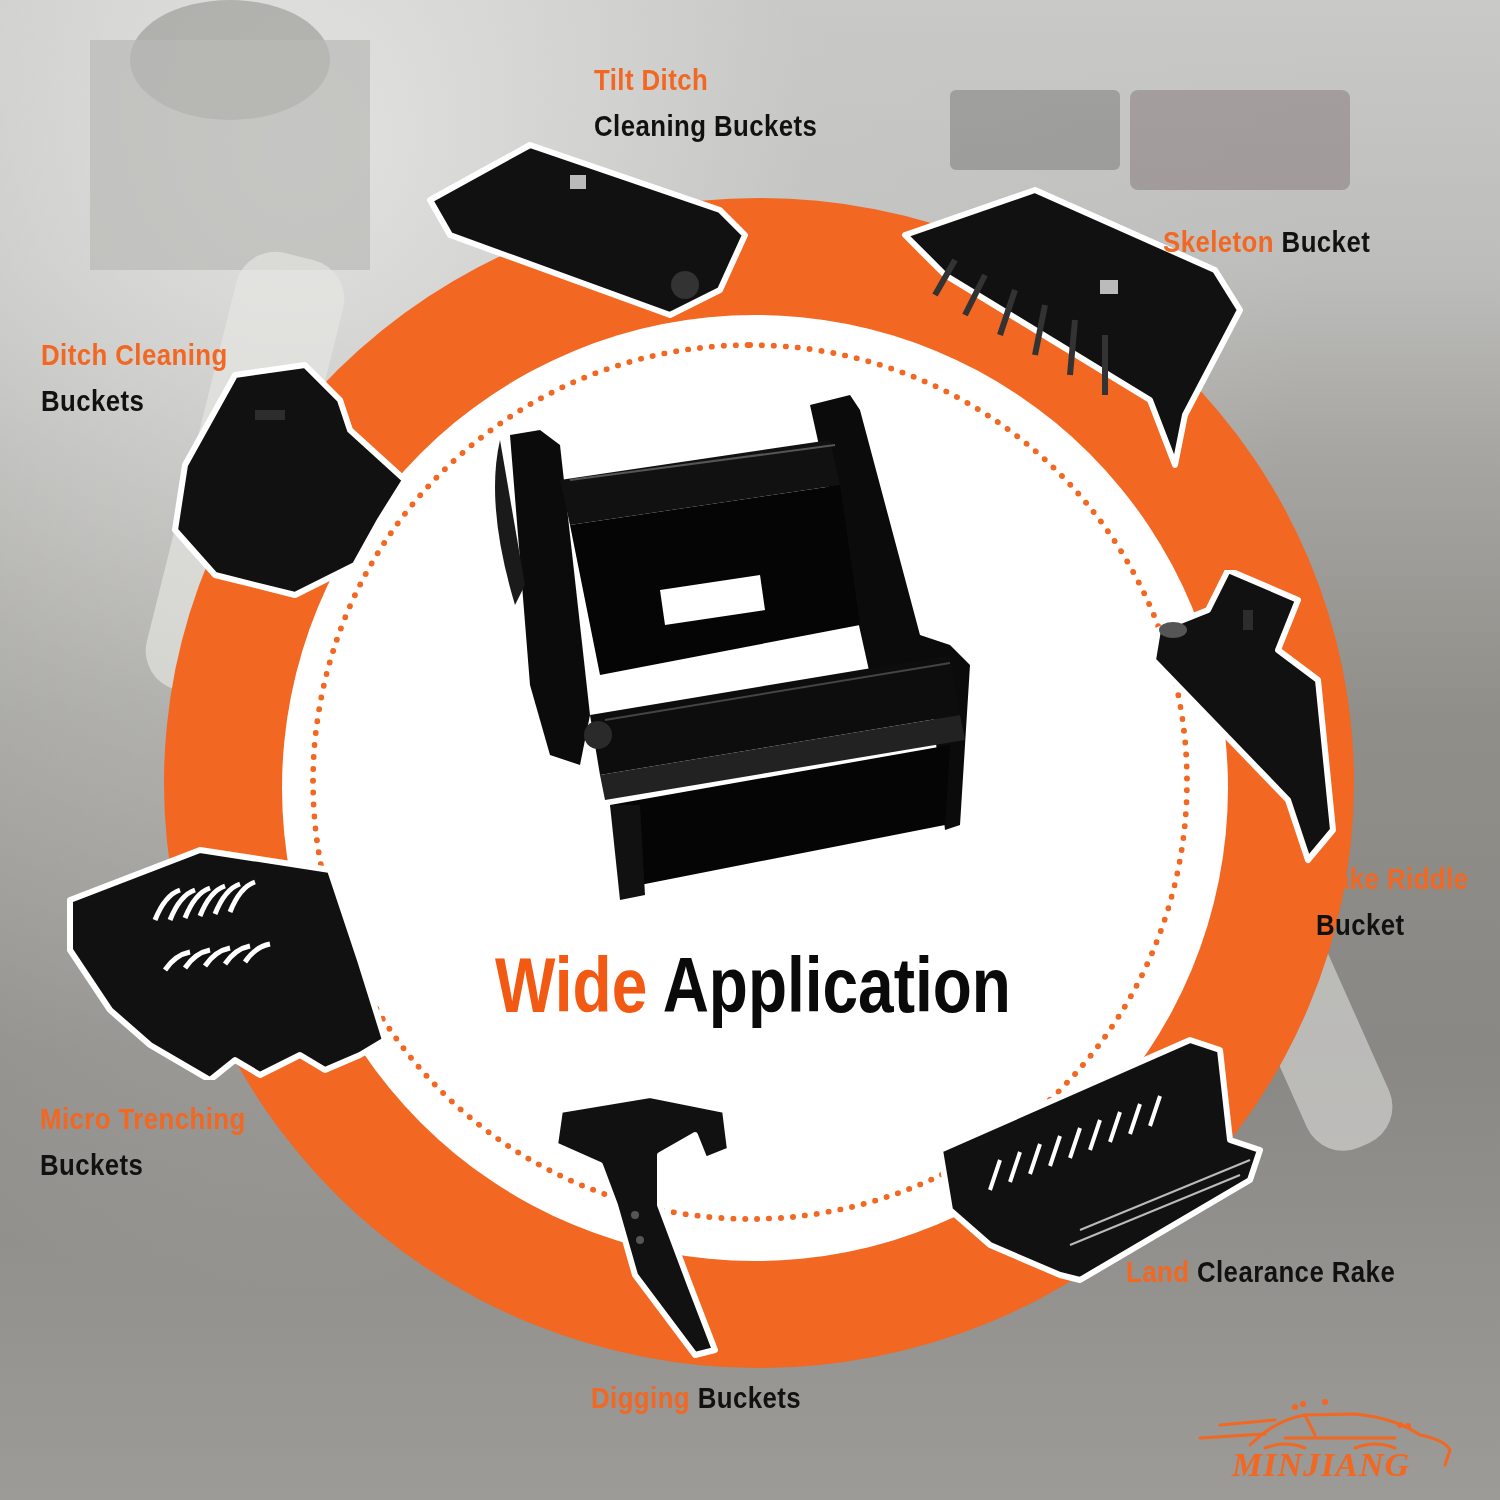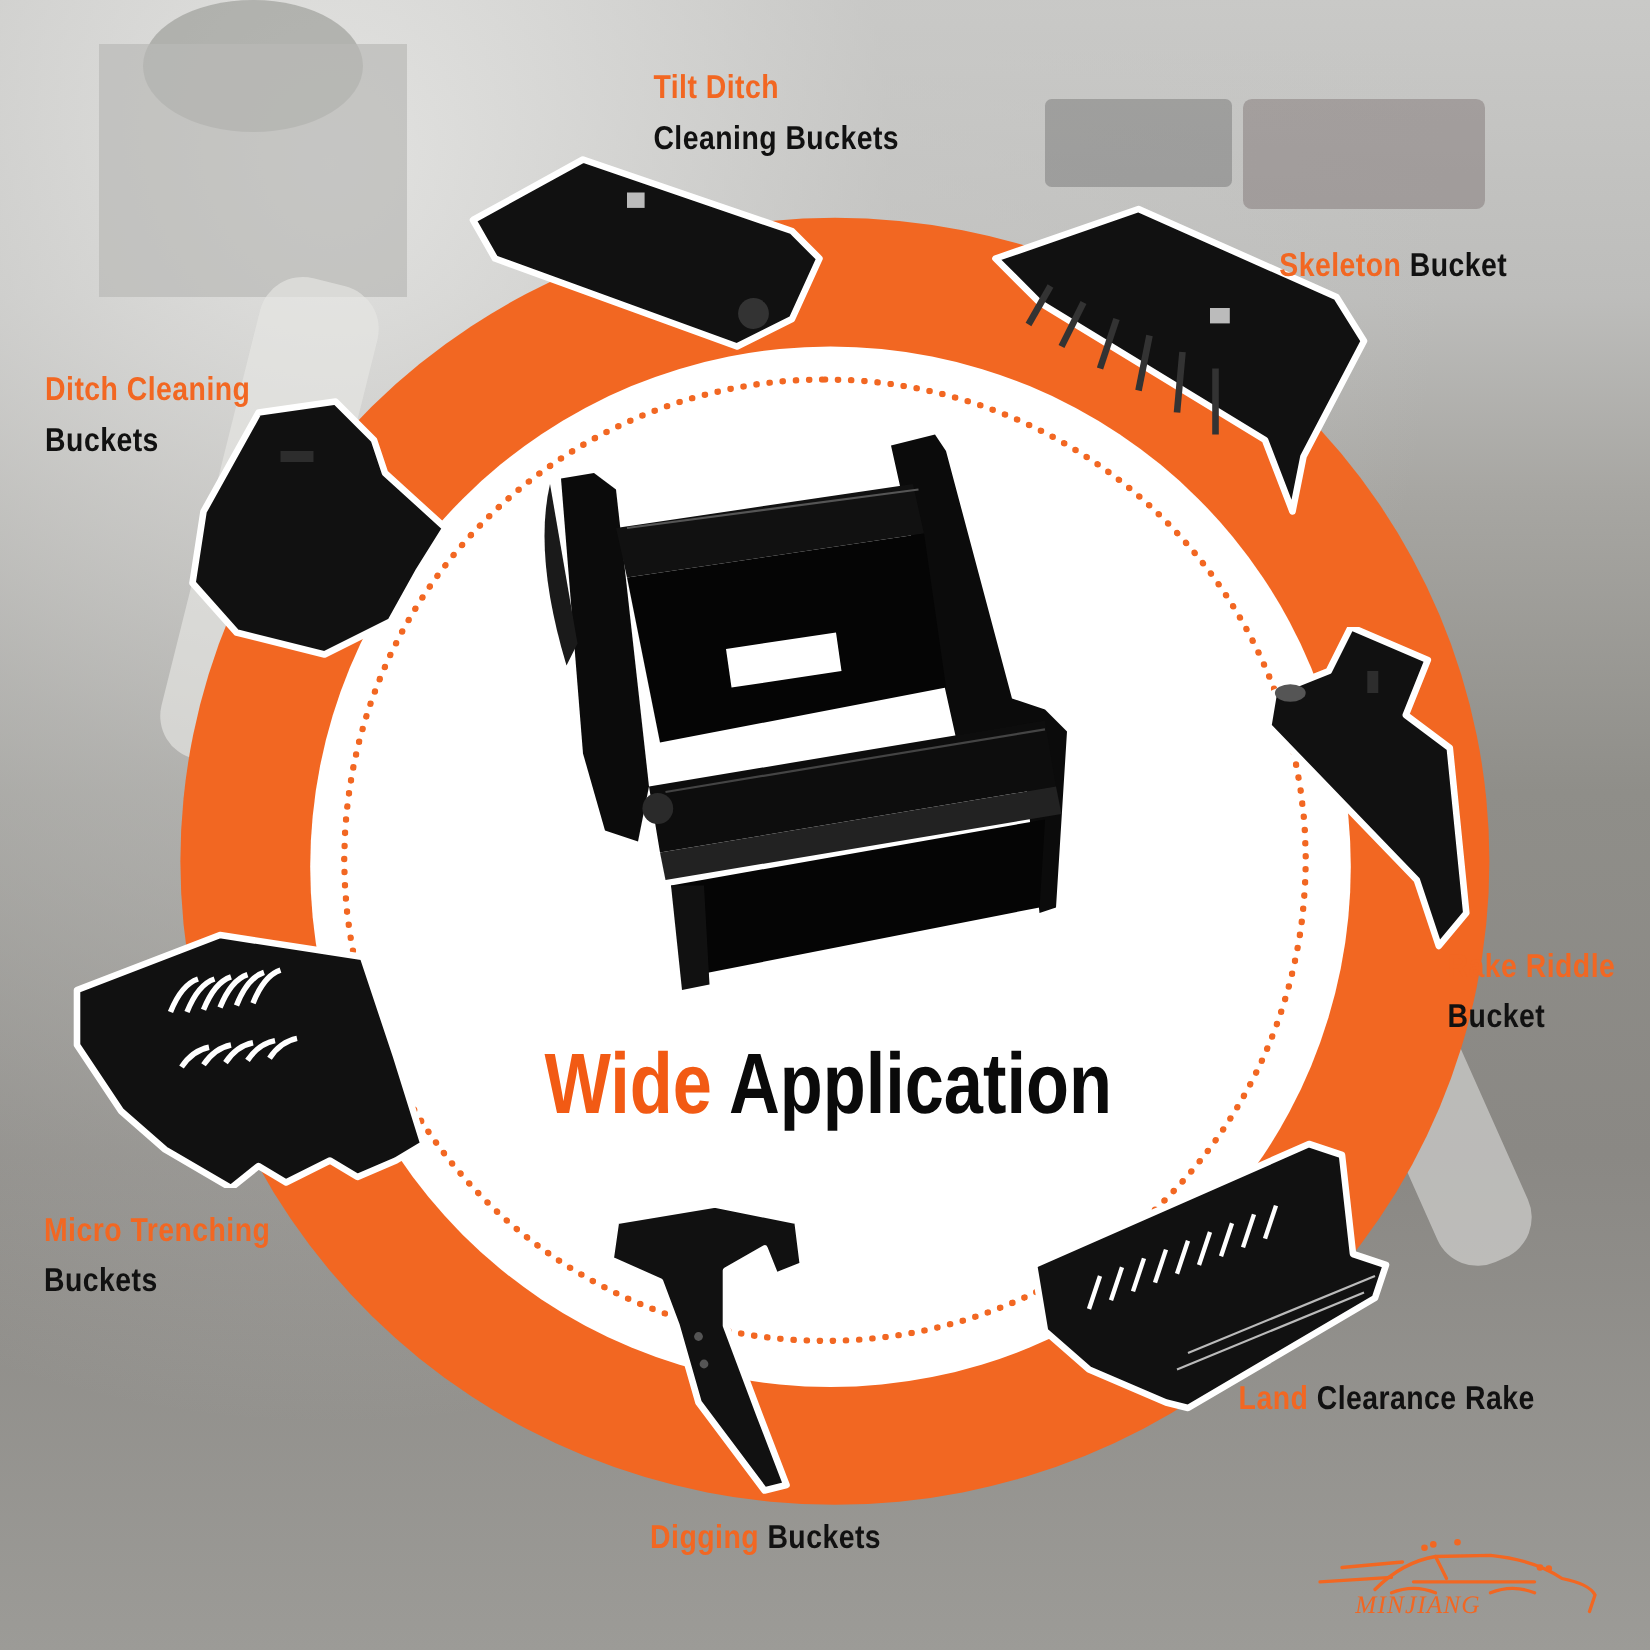--- a/index.html
+++ b/index.html
@@ -22,22 +22,22 @@
   .label{position:absolute;font-weight:bold;font-size:30px;line-height:46px;letter-spacing:.5px;
          font-family:"Liberation Sans Narrow","Liberation Sans", sans-serif;transform:scaleX(.86);transform-origin:left top;}
   .orange{color:#f26722;}
   .black{color:#111;}
   .title{position:absolute;left:495px;top:940px;font-size:78px;font-weight:bold;line-height:90px;
          transform:scaleX(.82);transform-origin:left top;white-space:nowrap;}
   .title .w{color:#f25a14;}
   .title .a{color:#0a0a0a;}
   .item{position:absolute;}
   .logo{position:absolute;left:1195px;top:1390px;width:270px;height:100px;}
-  .logo-text{position:absolute;left:1232px;top:1446px;font-family:"Liberation Serif", serif;font-style:italic;font-weight:normal;
-             font-size:23px;color:#f26722;letter-spacing:1px;}
+  .logo-text{position:absolute;left:1232px;top:1446px;font-family:"Liberation Serif", serif;font-style:italic;font-weight:bold;
+             font-size:34px;color:#f26722;letter-spacing:1px;}
 </style>
 </head>
 <body>
 
 <div class="bg"></div>
 <div class="bg-tree"></div>
 <div class="bg-building"></div>
 <div class="bg-truck2"></div>
 <div class="bg-truck"></div>
 <div class="bg-arm"></div>

